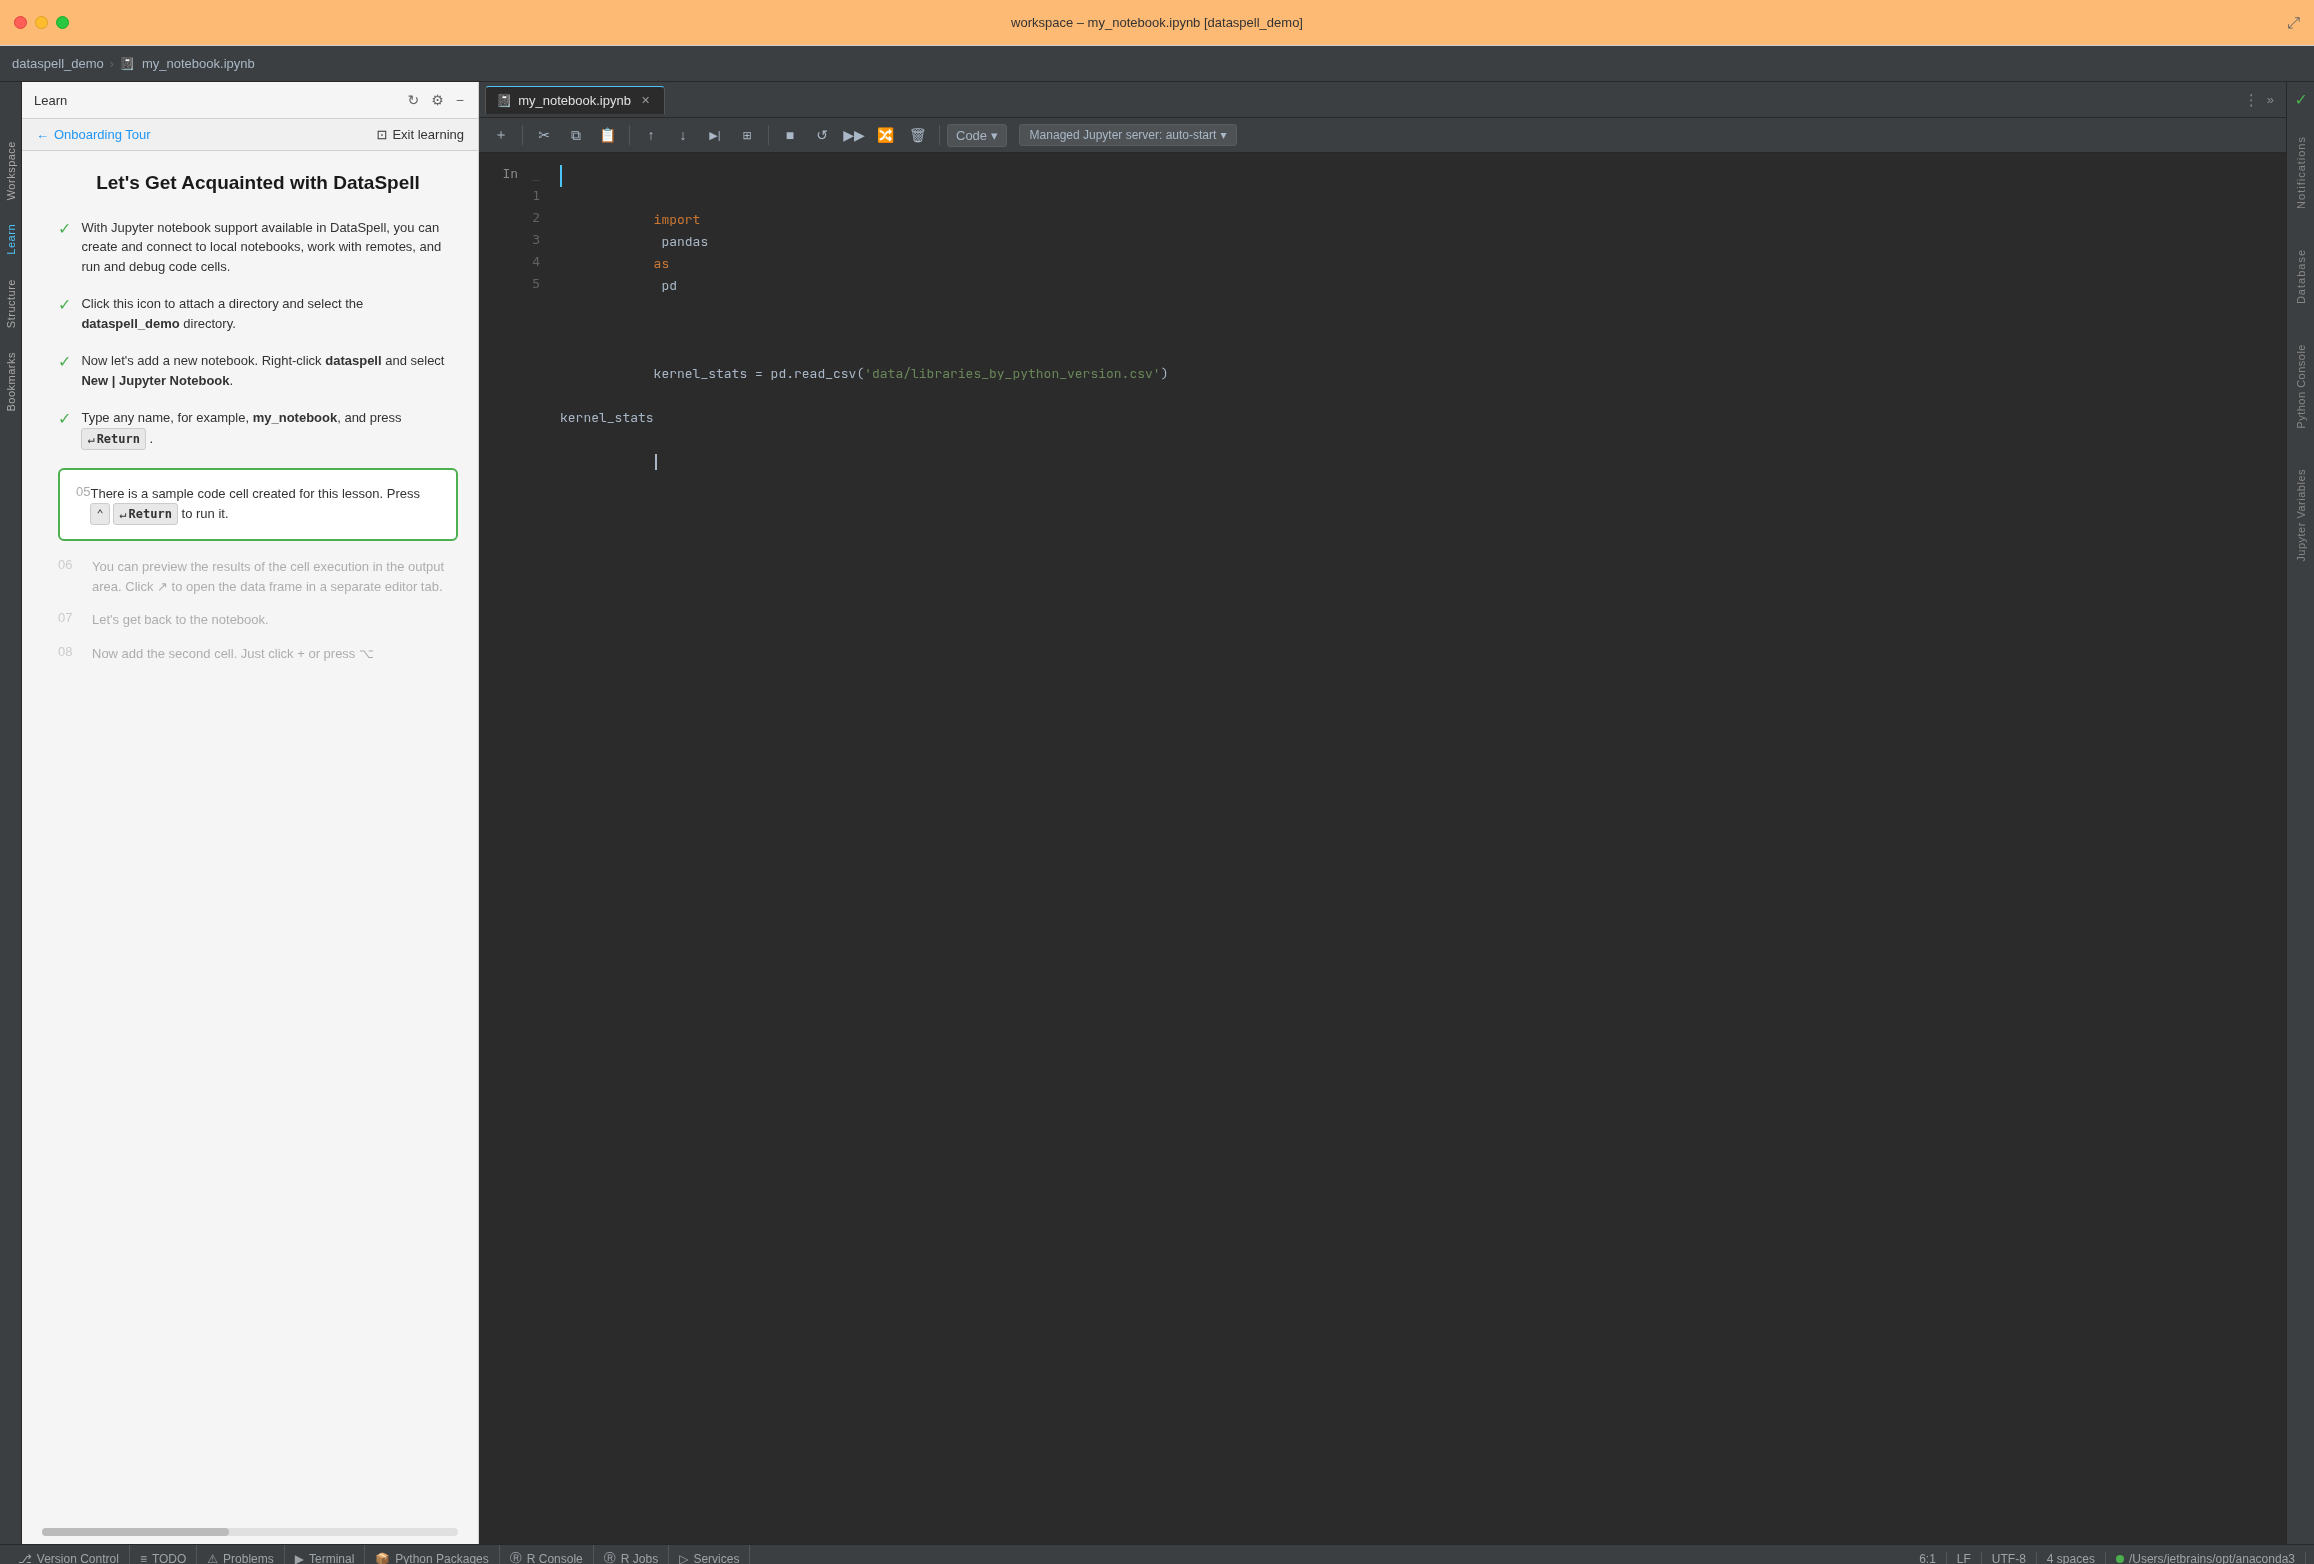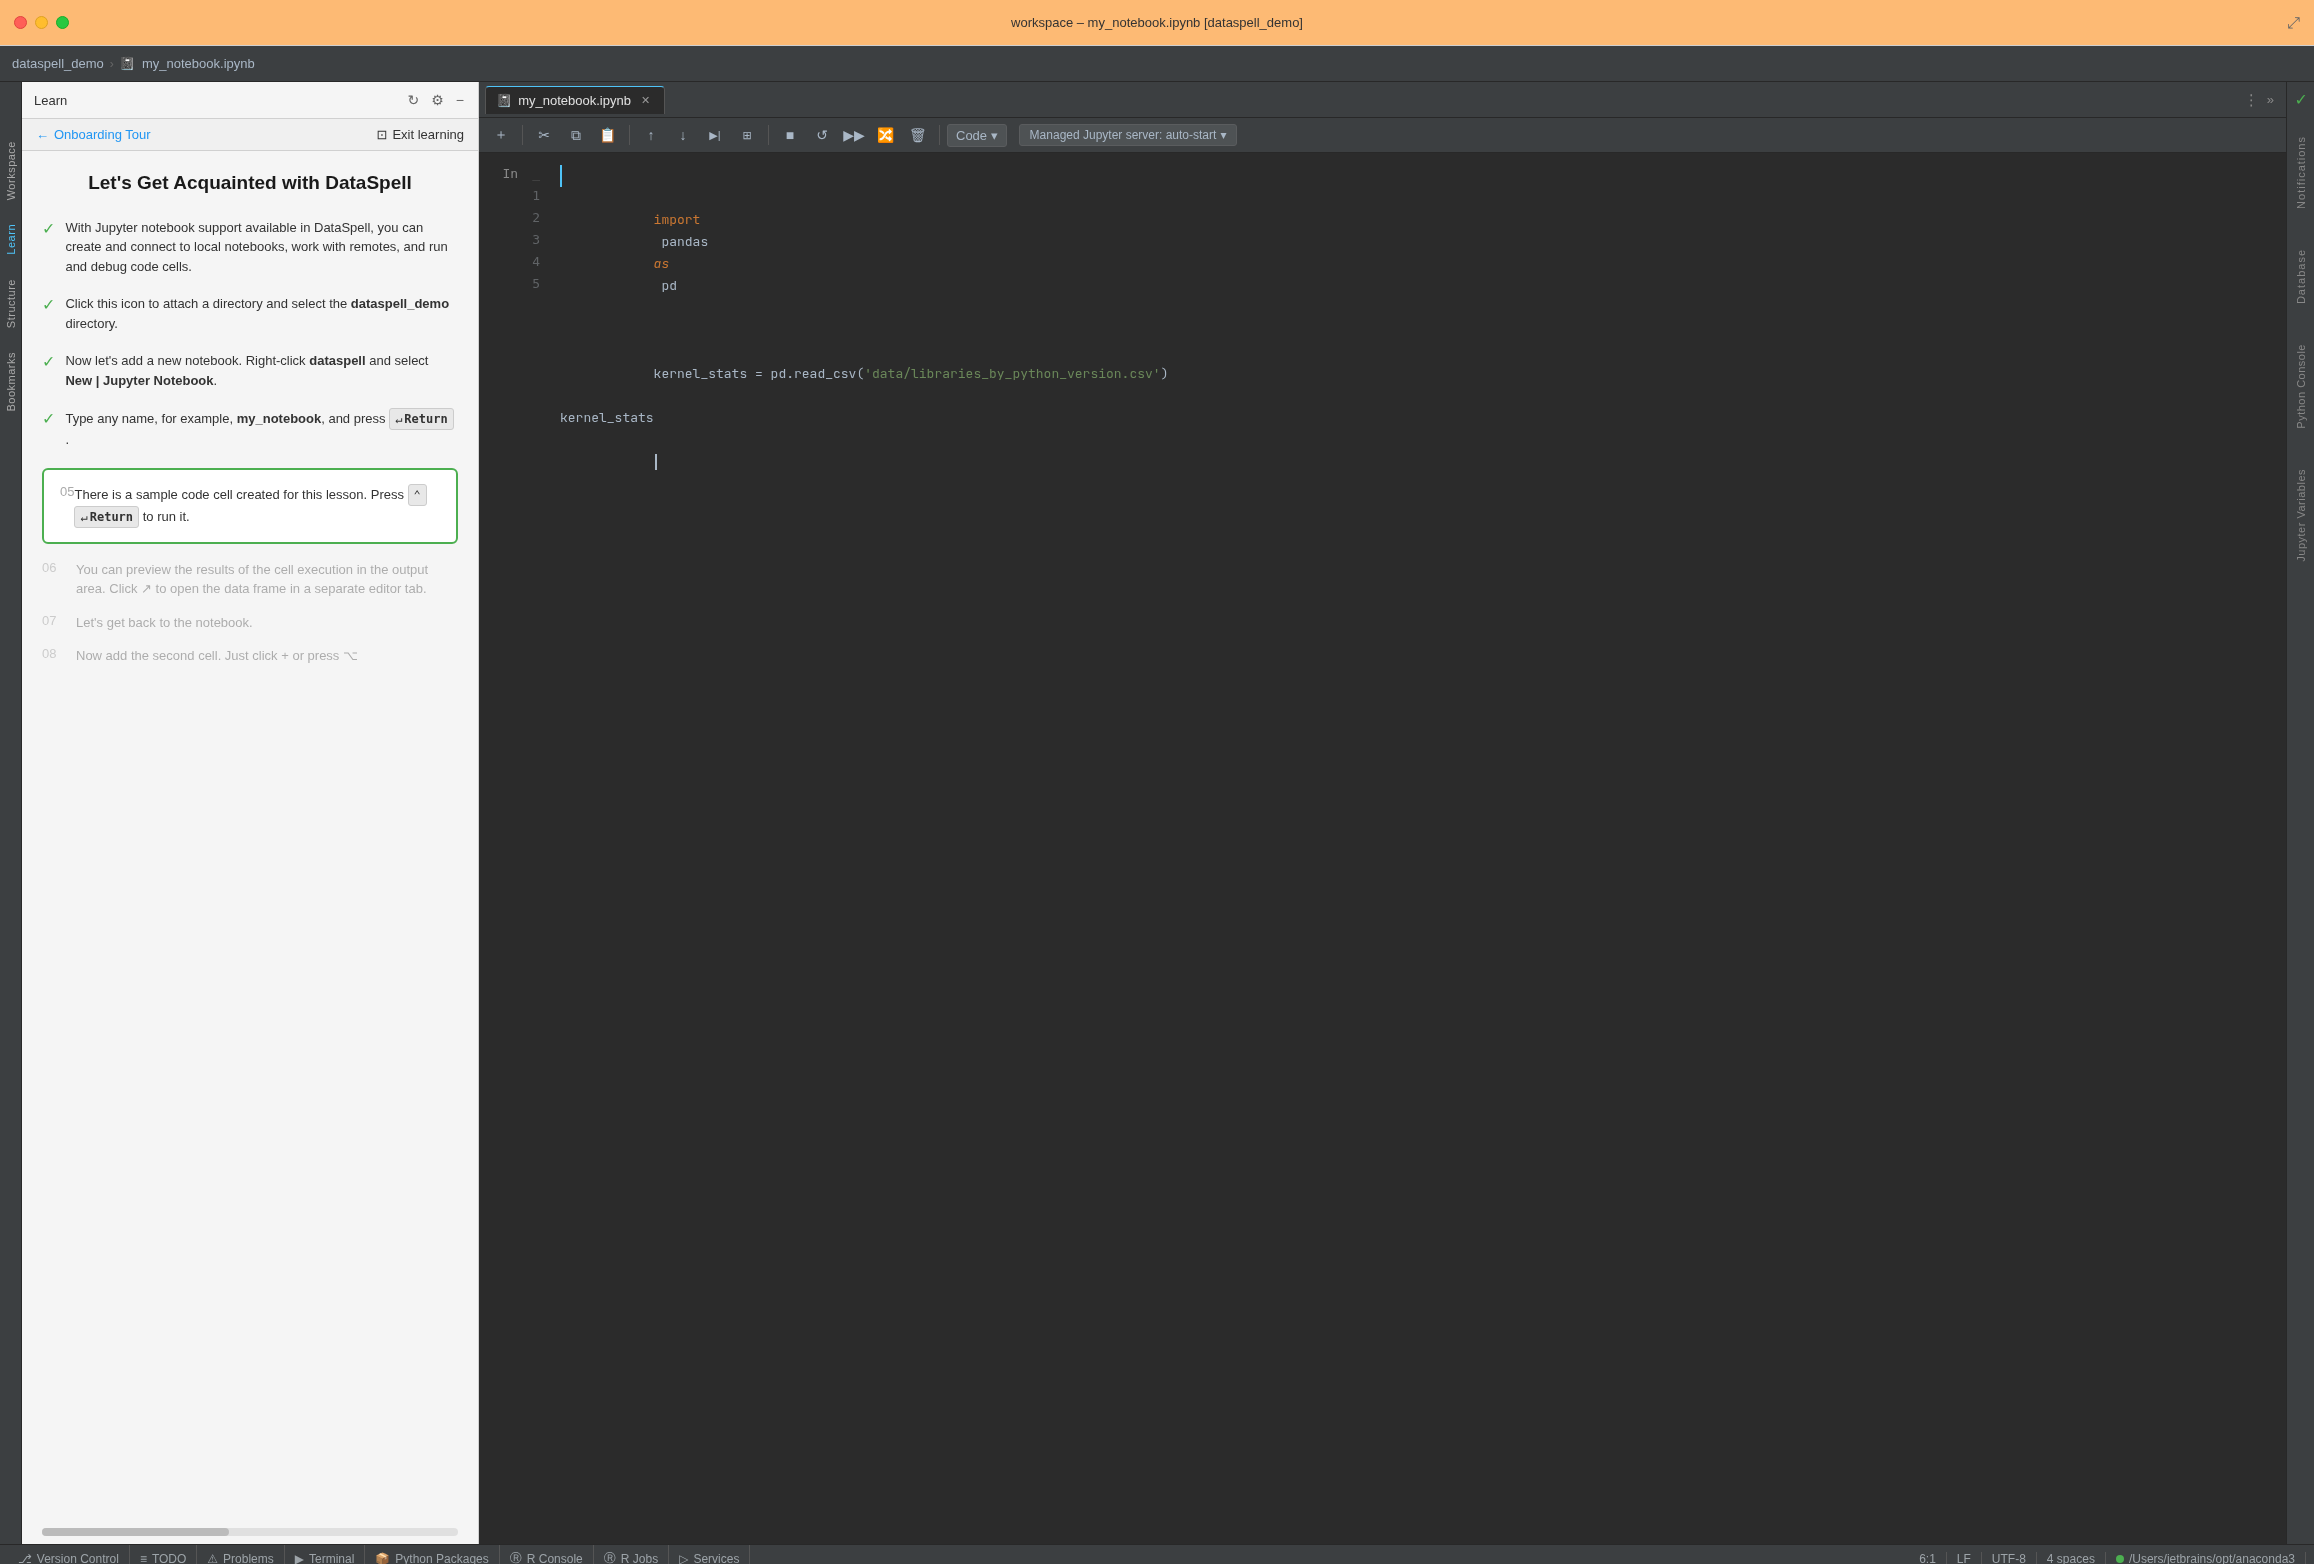--- a/index.html
+++ b/index.html
@@ -88,21 +88,21 @@
       color: #333;
       font-size: 13px;
       cursor: pointer;
       background: none;
       border: none;
     }
     
     .learn-content {
       flex: 1;
       overflow-y: auto;
-      padding: 20px 20px 10px 20px;
+      padding: 20px 20px 10px 36px;
     }
     
     .learn-page-title {
       font-size: 19px;
       font-weight: 700;
       color: #1a1a1a;
       text-align: center;
       margin-bottom: 22px;
       line-height: 1.3;
     }
@@ -269,21 +269,21 @@
     .code-content {
       flex: 1;
       padding: 12px 12px;
       font-family: 'JetBrains Mono', 'Courier New', monospace;
       font-size: 13px;
       line-height: 22px;
       color: #a9b7c6;
     }
     .code-line { min-height: 22px; white-space: pre; }
     .kw-import { color: #cc7832; }
-    .kw-as { color: #cc7832; font-style: italic; }
+    .kw-as { color: #cc7832; }
     .str-val { color: #6a8759; }
     
     
     .right-sidebar {
       width: 28px;
       background: #3c3f41;
       border-left: 1px solid #282828;
       display: flex;
       flex-direction: column;
       align-items: center;

